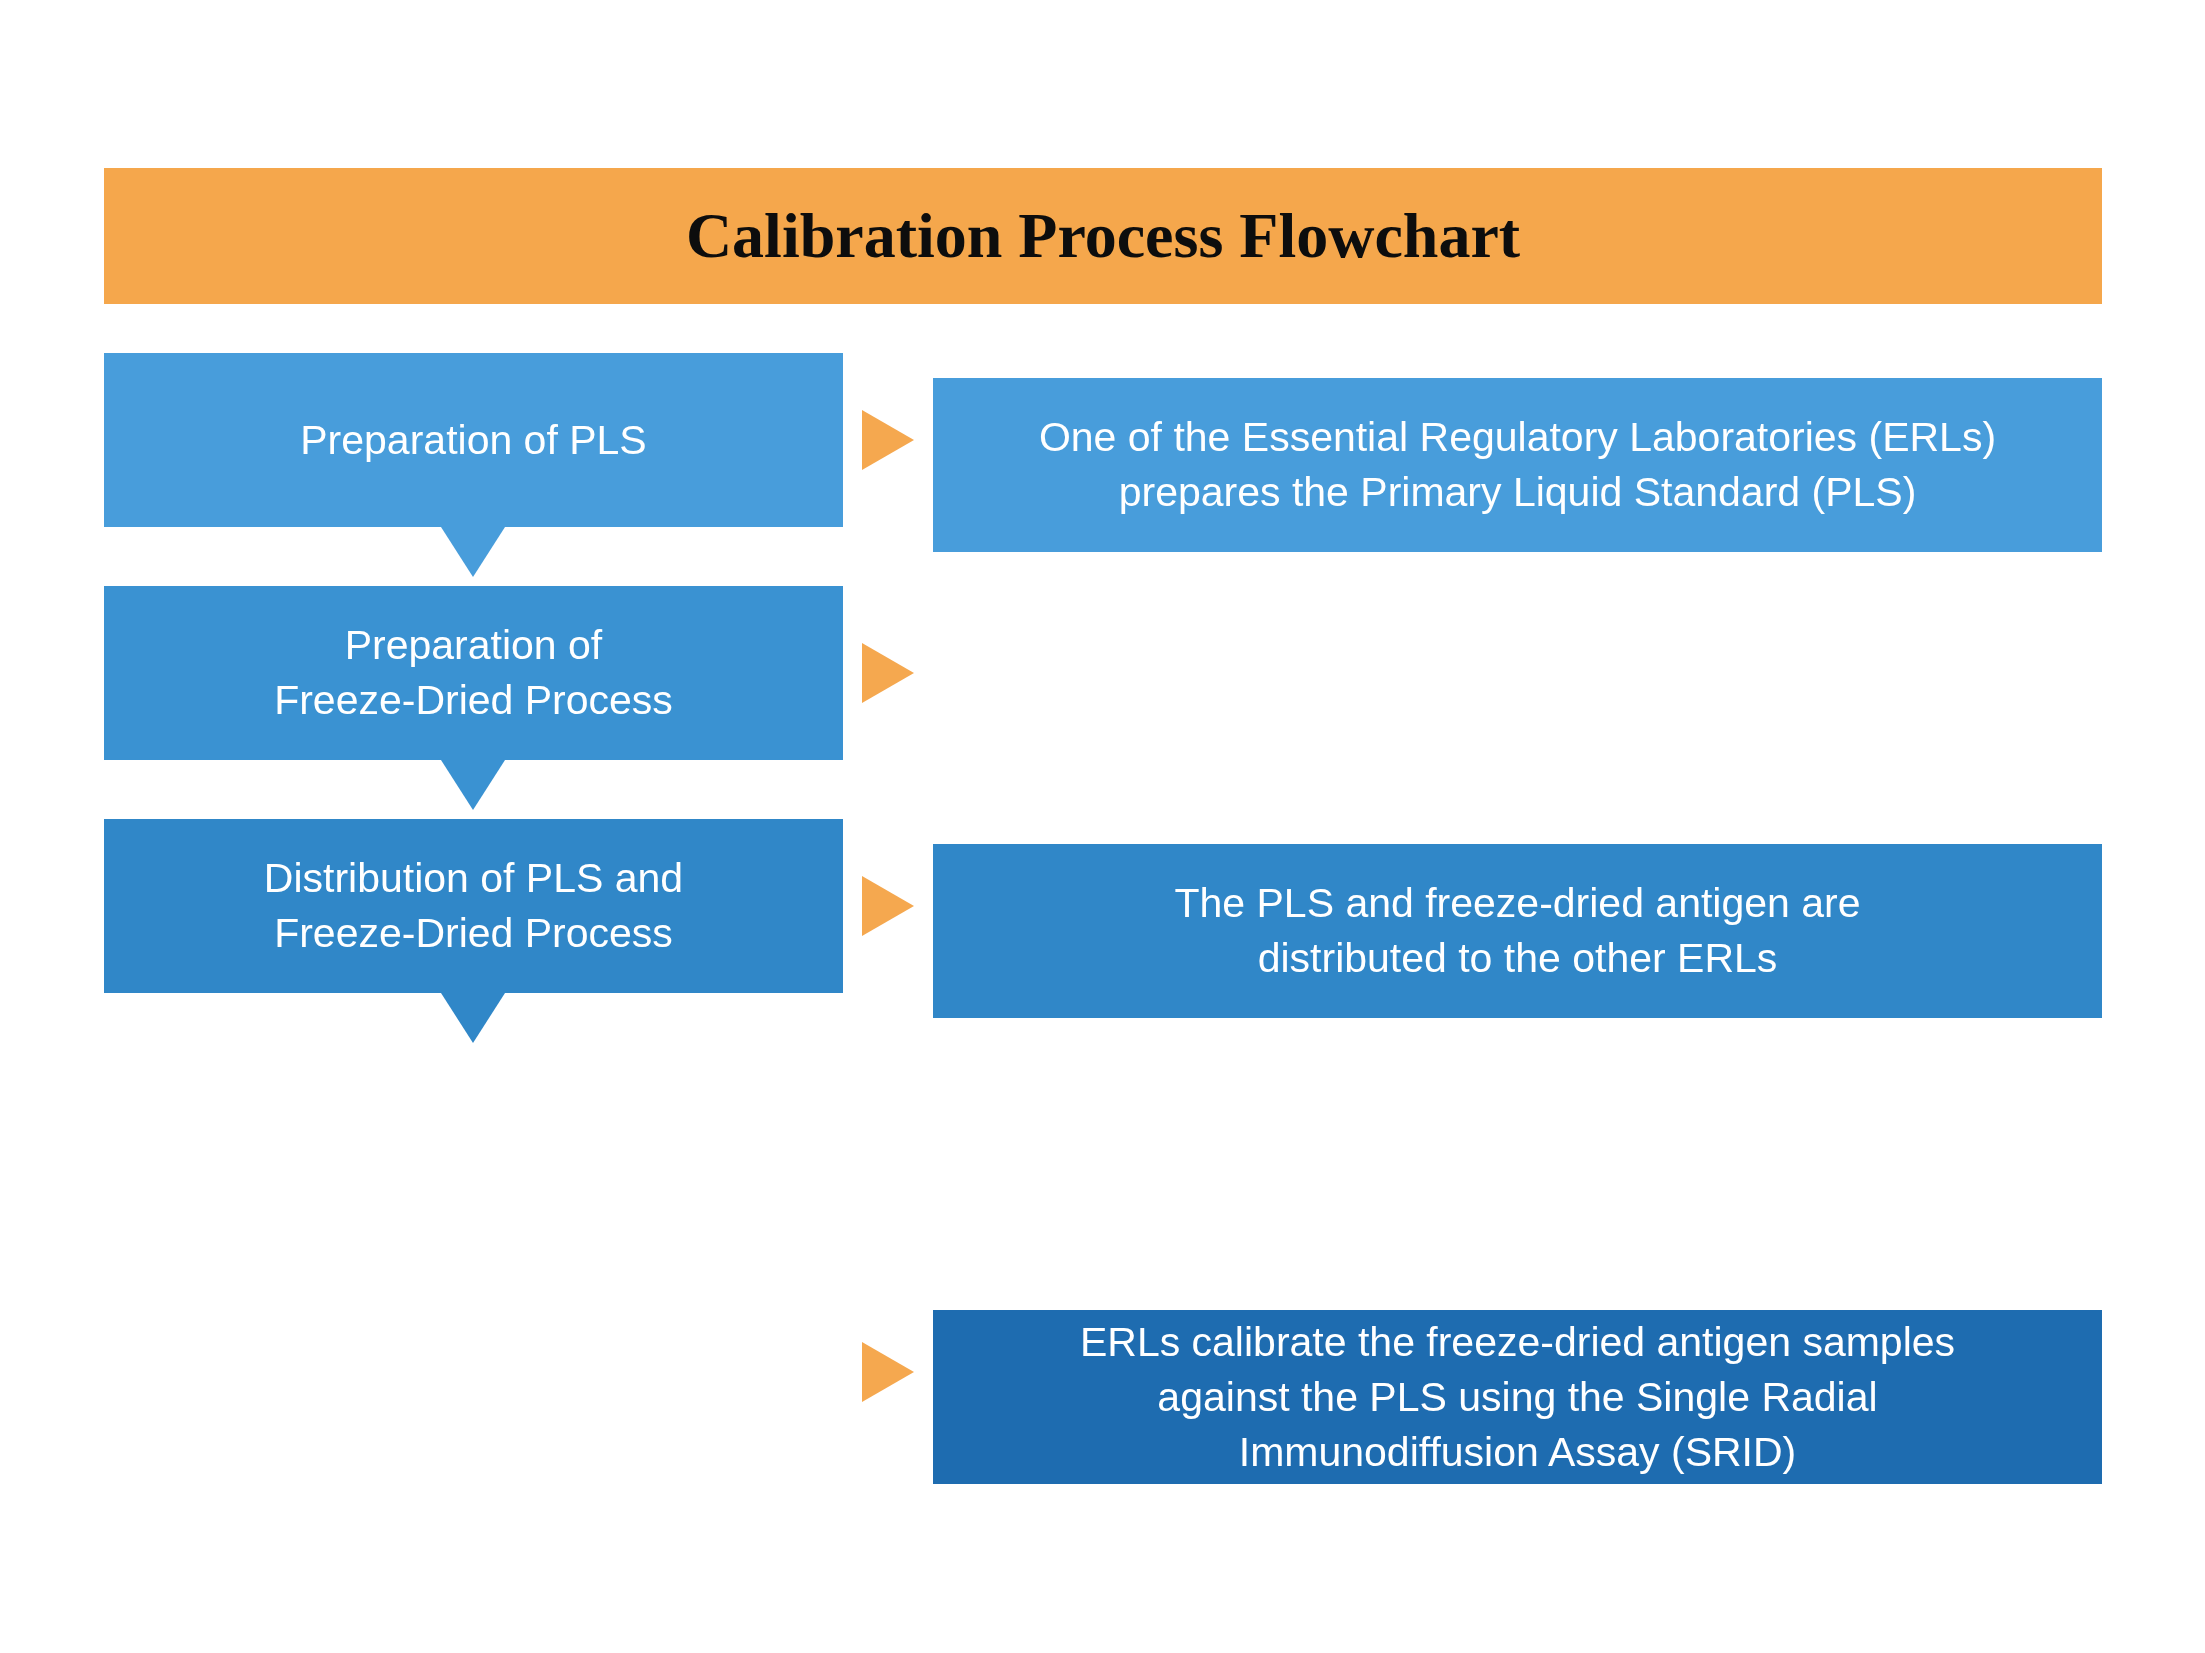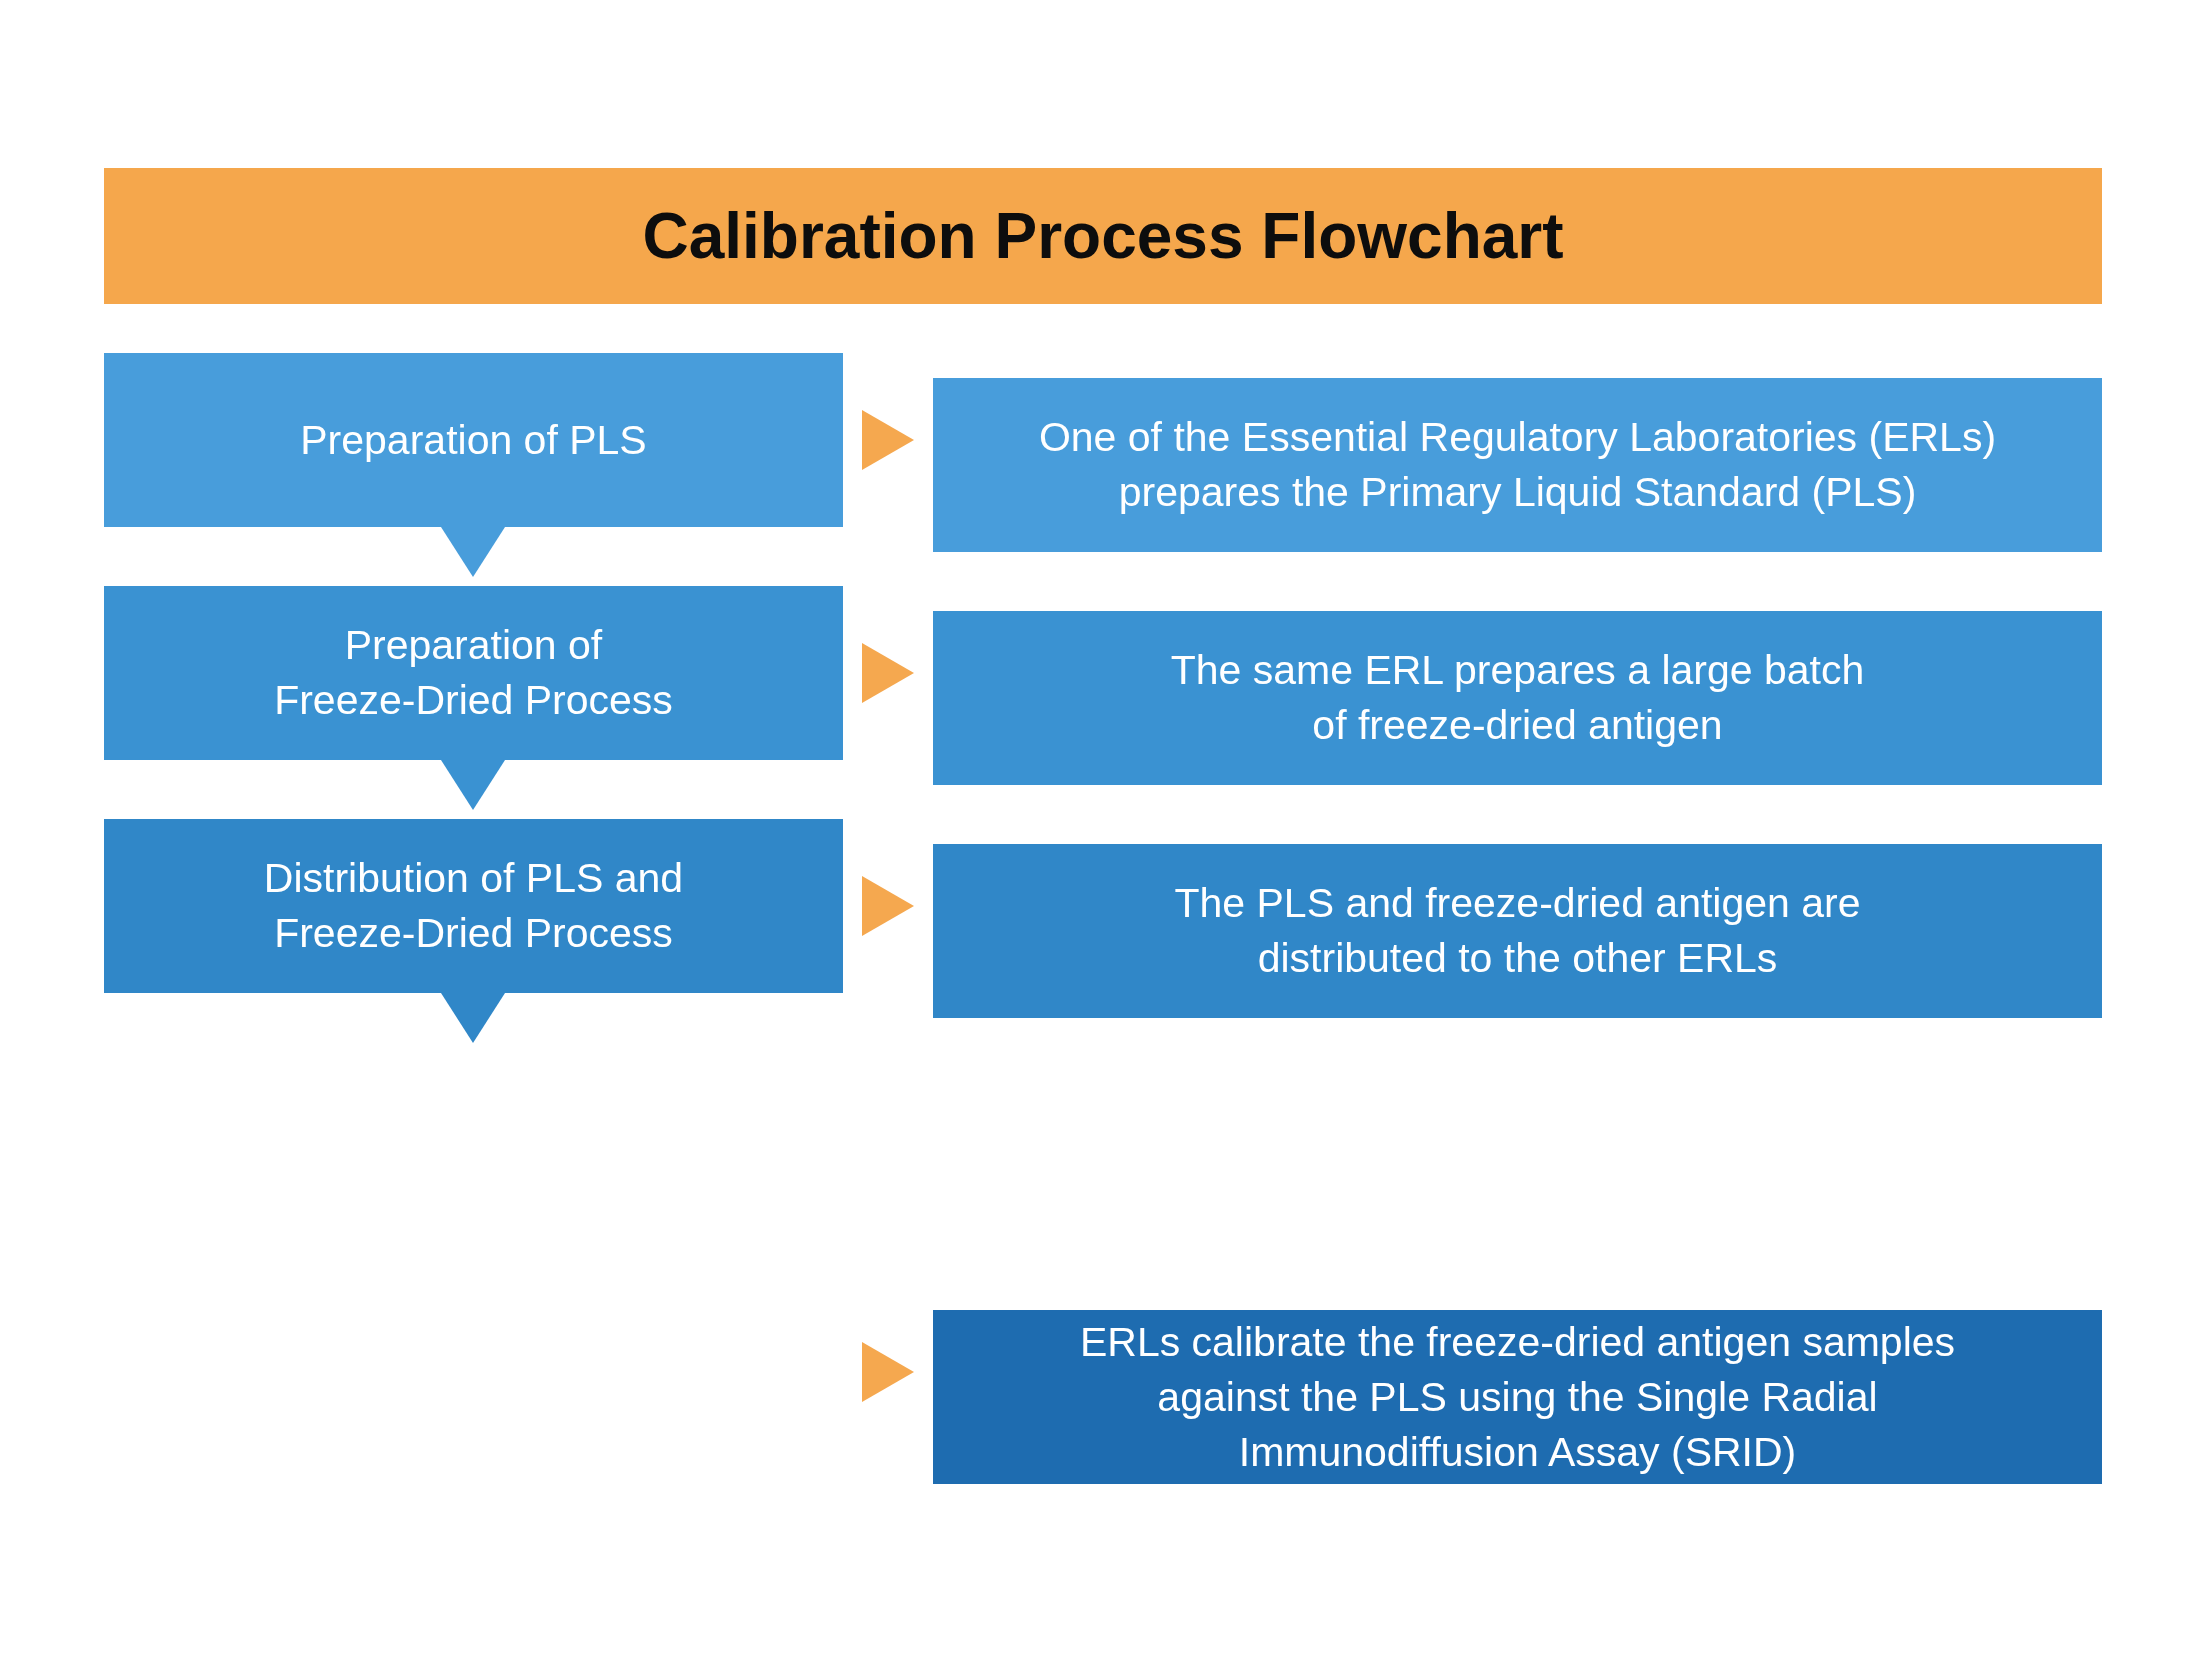--- a/index.html
+++ b/index.html
@@ -18,20 +18,21 @@
   .banner {
     position: absolute;
     left: 104px;
     top: 168px;
     width: 1998px;
     height: 136px;
     background: var(--header-bg, #F5A74C);
     display: flex;
     align-items: center;
     justify-content: center;
+    font-family: Liberation Serif, serif;
   }
   .banner h1 {
     margin: 0;
     font-size: 64px;
     font-weight: bold;
     color: var(--title-color, #0d0d0d);
     letter-spacing: 0px;
     white-space: nowrap;
   }
   .row {
@@ -108,24 +109,20 @@
     </div>
   </section>
 
   <section class="row" style="top:586px">
     <div class="step" style="--step-color: #3A92D2;">
       <span class="box-text">Preparation of
 Freeze-Dried Process</span>
       <span class="notch"></span>
     </div>
     <span class="arrow" style="--step-color: #3A92D2;"></span>
-    <div class="desc" style="--step-color: #3A92D2;">
-      <span class="box-text">The same ERL prepares a large batch
-of freeze-dried antigen</span>
-    </div>
   </section>
 
   <section class="row" style="top:819px">
     <div class="step" style="--step-color: #3087C8;">
       <span class="box-text">Distribution of PLS and
 Freeze-Dried Process</span>
       <span class="notch"></span>
     </div>
     <span class="arrow" style="--step-color: #3087C8;"></span>
     <div class="desc" style="--step-color: #3087C8;">

